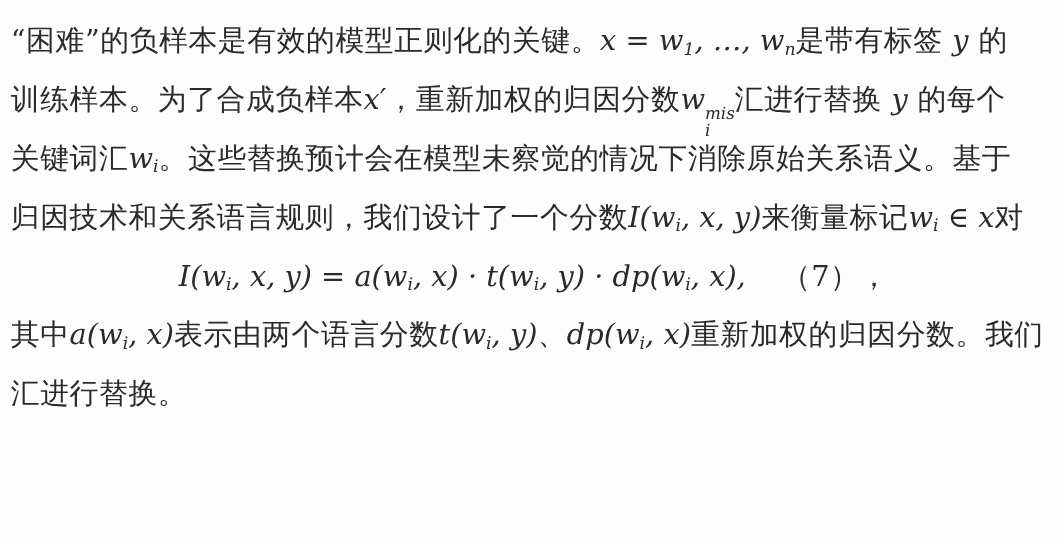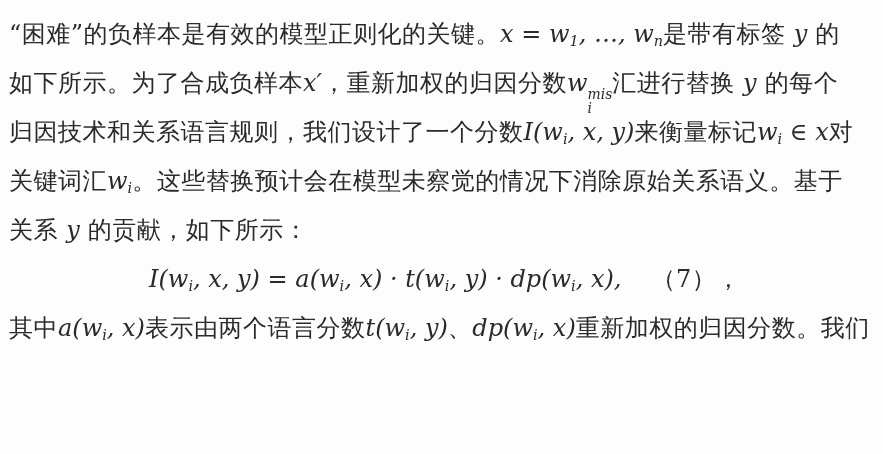--- a/index.html
+++ b/index.html
@@ -56,20 +56,20 @@
     display: inline-block;
     height: 1px;
   }
 </style>
 </head>
 <body style="background: rgb(253, 253, 253);">
 
 <div class="page" style="color: rgb(42, 42, 42);">
   <div>
       <div class="line"><span class="cjk">“困难”的负样本是有效的模型正则化的关键。</span><span class="math"><span>x = w</span><sub>1</sub></span><span class="math"><span>, …, w</span><sub>n</sub></span><span class="cjk">是带有标签 </span><span class="math"><span>y</span></span><span class="cjk"> 的</span></div>
-      <div class="line"><span class="cjk">如下所示。为了合成负样本</span><span class="math"><span>x′</span></span><span class="cjk">，重新加权的归因分数</span><span class="math"><span>w</span><span class="ss"><span class="ss-sup">mis</span><span class="ss-sub">i</span></span></span><span class="cjk">汇进行替换 </span><span class="math"><span>y</span></span><span class="cjk"> 的每个</span></div>
+      <div class="line"><span class="cjk">训练样本。为了合成负样本</span><span class="math"><span>x′</span></span><span class="cjk">，重新加权的归因分数</span><span class="math"><span>w</span><span class="ss"><span class="ss-sup">mis</span><span class="ss-sub">i</span></span></span><span class="cjk">汇进行替换 </span><span class="math"><span>y</span></span><span class="cjk"> 的每个</span></div>
+      <div class="line"><span class="cjk">关键词汇</span><span class="math"><span>w</span><sub>i</sub></span><span class="cjk">。这些替换预计会在模型未察觉的情况下消除原始关系语义。基于</span></div>
       <div class="line"><span class="cjk">归因技术和关系语言规则，我们设计了一个分数</span><span class="math"><span>I(w</span><sub>i</sub></span><span class="math"><span>, x, y)</span></span><span class="cjk">来衡量标记</span><span class="math"><span>w</span><sub>i</sub></span><span class="math"><span> ∈ x</span></span><span class="cjk">对</span></div>
-      <div class="line"><span class="cjk">关键词汇</span><span class="math"><span>w</span><sub>i</sub></span><span class="cjk">。这些替换预计会在模型未察觉的情况下消除原始关系语义。基于</span></div>
-      <div class="line"><span class="cjk">关系 </span><span class="math"><span>y</span></span><span class="cjk"> 的贡献，如下所示：</span></div>
       <div class="line" style="padding-left: 140px;"><span class="math"><span>I(w</span><sub>i</sub></span><span class="math"><span>, x, y) = a(w</span><sub>i</sub></span><span class="math"><span>, x) · t(w</span><sub>i</sub></span><span class="math"><span>, y) · dp(w</span><sub>i</sub></span><span class="math"><span>, x),</span></span><span class="gap" style="width: 30px;"></span><span class="cjk">（7），</span></div>
       <div class="line"><span class="cjk">其中</span><span class="math"><span>a(w</span><sub>i</sub></span><span class="math"><span>, x)</span></span><span class="cjk">表示由两个语言分数</span><span class="math"><span>t(w</span><sub>i</sub></span><span class="math"><span>, y)</span></span><span class="cjk">、</span><span class="math"><span>dp(w</span><sub>i</sub></span><span class="math"><span>, x)</span></span><span class="cjk">重新加权的归因分数。我们</span></div>
+      <div class="line"><span class="cjk">汇进行替换。</span></div>
     </div>
 </div>
 
 </body></html>

